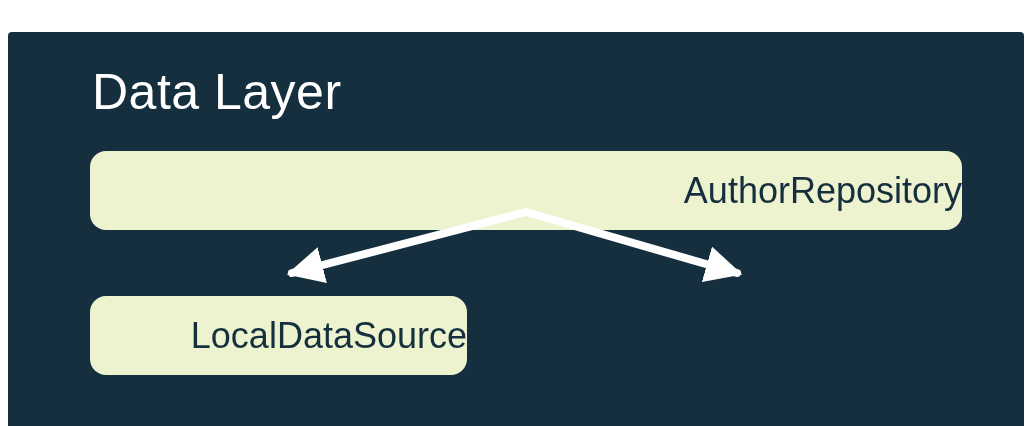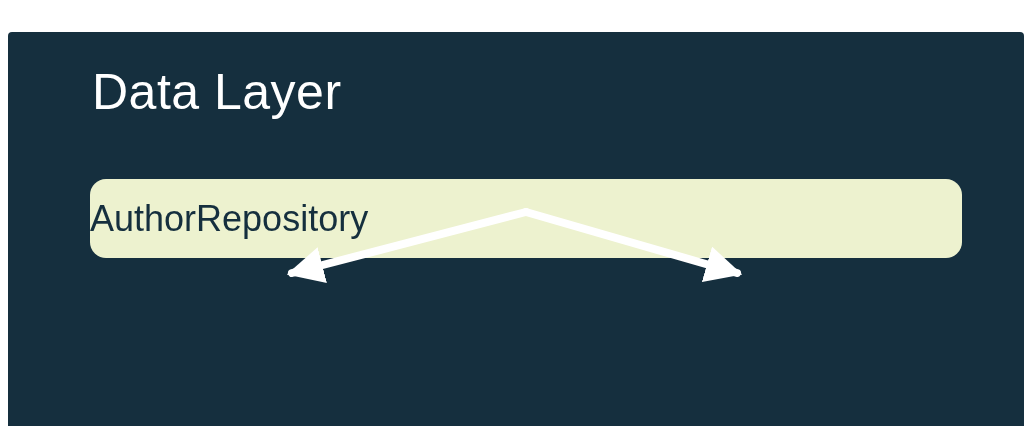--- a/index.html
+++ b/index.html
@@ -33,26 +33,25 @@
     letter-spacing: 0.5px;
     color: var(--title-text, #FFFFFF);
     white-space: nowrap;
   }
   .node {
     position: absolute;
     background: var(--node-bg, #EDF2CF);
     border-radius: 16px;
     display: flex;
     align-items: center;
-    justify-content: flex-start;
+    justify-content: flex-end;
     font-size: 36px;
     font-weight: 400;
     color: var(--node-text, #152F3E);
     white-space: nowrap;
-    margin-top: 28px;
   }
   .node-repository {
     left: 82px;
     top: 119px;
     width: 872px;
     height: 79px;
   }
   .node-local {
     left: 82px;
     top: 264px;
@@ -85,20 +84,23 @@
 </head>
 <body>
 
 <div class="diagram-container">
   <div class="diagram-title">Data Layer</div>
 
   <div class="node node-repository">
     <span>AuthorRepository</span>
   </div>
 
+  <div class="node node-local">
+    <span>LocalDataSource</span>
+  </div>
 
 </div>
 
 <svg class="arrows-layer" viewBox="0 0 1032 426">
   <defs>
     <marker id="arrowhead" viewBox="0 0 10 10" refX="8.5" refY="5" markerWidth="4.6" markerHeight="4.6" orient="auto">
       <path class="arrowhead-path" d="M 0 0 L 10 5 L 0 10 z"></path>
     </marker>
   </defs>
   <line class="edge-line" x1="526" y1="212" x2="292" y2="273" marker-end="url(#arrowhead)"></line>

